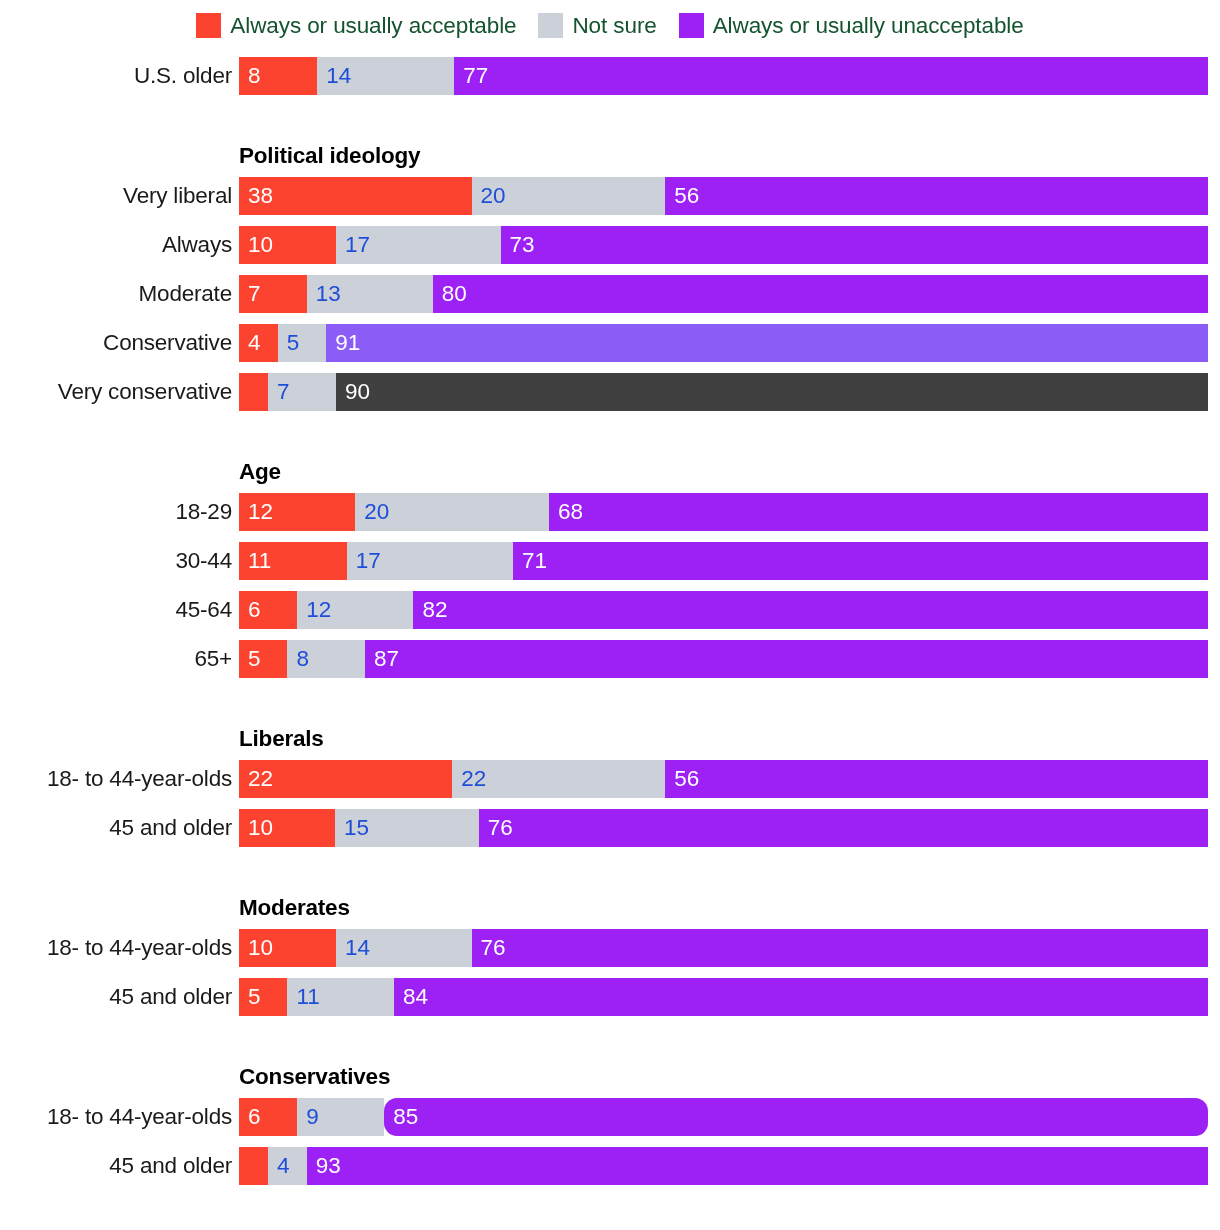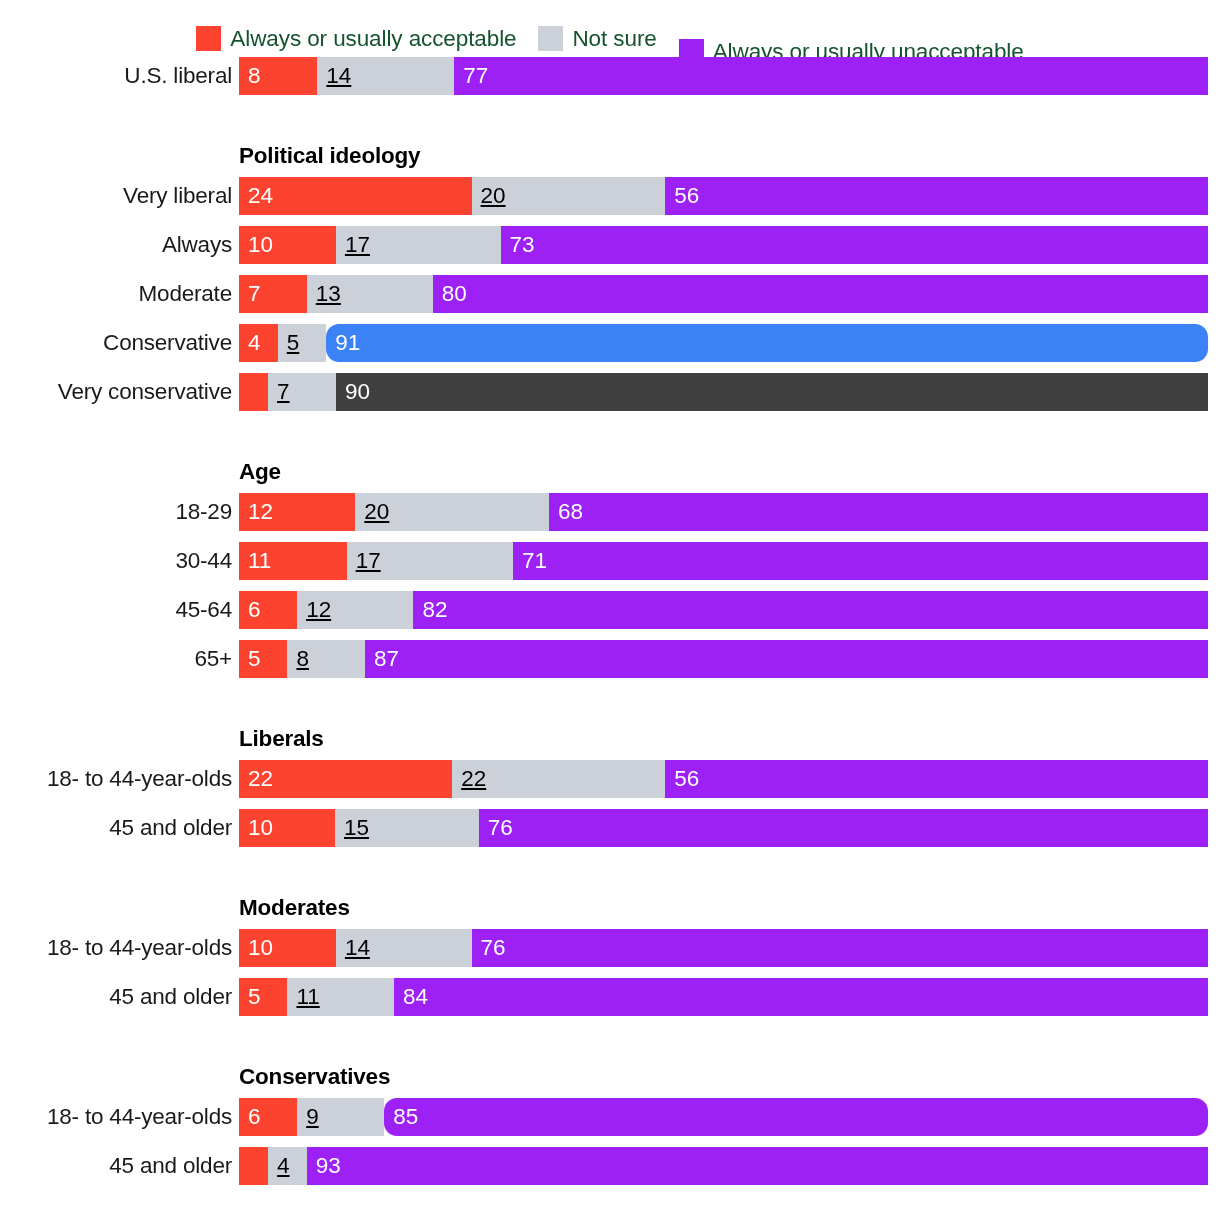--- a/index.html
+++ b/index.html
@@ -25,21 +25,21 @@
     display: flex;
     justify-content: center;
     align-items: center;
     gap: 0px;
   }
   .legend-item {
     display: flex;
     align-items: center;
     margin-right: 22px;
   }
-  .legend-item:last-child { margin-right: 0; margin-top: 26px; }
+  .legend-item:last-child { margin-right: 0; }
   .legend-swatch {
     width: 25px;
     height: 25px;
     flex: 0 0 auto;
     margin-right: 9px;
   }
   .legend-label {
     font-size: 22.5px;
     line-height: 25px;
     color: #14532d;
@@ -104,21 +104,21 @@
     display: flex;
     align-items: center;
     box-sizing: border-box;
     padding-left: 9px;
     font-size: 22.5px;
     line-height: 38px;
     overflow: hidden;
     white-space: nowrap;
   }
   .seg-acceptable   { color: #ffffff; }
-  .seg-notsure      { color: #000000; text-decoration: underline; }
+  .seg-notsure      { color: #1d4ed8; }
   .seg-unacceptable { color: #ffffff; }
 </style>
 </head>
 <body>
 
 <div id="legend">
     <div class="legend-item">
       <span class="legend-swatch" style="background: rgb(251, 67, 48);"></span>
       <span class="legend-label">Always or usually acceptable</span>
     </div>
@@ -127,37 +127,37 @@
       <span class="legend-label">Not sure</span>
     </div>
     <div class="legend-item">
       <span class="legend-swatch" style="background: rgb(157, 32, 245);"></span>
       <span class="legend-label">Always or usually unacceptable</span>
     </div>
   </div>
 <div id="chart">
     <div class="group">
       <div class="row">
-        <div class="row-label">U.S. liberal</div>
+        <div class="row-label">U.S. older</div>
         <div class="row-bars">
           <div class="seg seg-acceptable" style="width: 8.08081%; background: rgb(251, 67, 48);">8</div>
           <div class="seg seg-notsure" style="width: 14.1414%; background: rgb(204, 208, 217);">14</div>
           <div class="seg seg-unacceptable" style="width: 77.7778%; background: rgb(157, 32, 245);">77</div>
         </div>
       </div>
     </div>
     <div class="group-spacer"></div>
     <div class="group">
       <div class="group-header">
         <span class="group-header-text">Political ideology</span>
       </div>
       <div class="row">
         <div class="row-label">Very liberal</div>
         <div class="row-bars">
-          <div class="seg seg-acceptable" style="width: 24%; background: rgb(251, 67, 48);">24</div>
+          <div class="seg seg-acceptable" style="width: 24%; background: rgb(251, 67, 48);">38</div>
           <div class="seg seg-notsure" style="width: 20%; background: rgb(204, 208, 217);">20</div>
           <div class="seg seg-unacceptable" style="width: 56%; background: rgb(157, 32, 245);">56</div>
         </div>
       </div>
       <div class="row">
         <div class="row-label">Always</div>
         <div class="row-bars">
           <div class="seg seg-acceptable" style="width: 10%; background: rgb(251, 67, 48);">10</div>
           <div class="seg seg-notsure" style="width: 17%; background: rgb(204, 208, 217);">17</div>
           <div class="seg seg-unacceptable" style="width: 73%; background: rgb(157, 32, 245);">73</div>
@@ -169,21 +169,21 @@
           <div class="seg seg-acceptable" style="width: 7%; background: rgb(251, 67, 48);">7</div>
           <div class="seg seg-notsure" style="width: 13%; background: rgb(204, 208, 217);">13</div>
           <div class="seg seg-unacceptable" style="width: 80%; background: rgb(157, 32, 245);">80</div>
         </div>
       </div>
       <div class="row">
         <div class="row-label">Conservative</div>
         <div class="row-bars">
           <div class="seg seg-acceptable" style="width: 4%; background: rgb(251, 67, 48);">4</div>
           <div class="seg seg-notsure" style="width: 5%; background: rgb(204, 208, 217);">5</div>
-          <div class="seg seg-unacceptable" style="width: 91%; background: #3b82f6; border-radius: 13px;">91</div>
+          <div class="seg seg-unacceptable" style="width: 91%; background: #8b5cf6;">91</div>
         </div>
       </div>
       <div class="row">
         <div class="row-label">Very conservative</div>
         <div class="row-bars">
           <div class="seg seg-acceptable" style="width: 3%; background: rgb(251, 67, 48);"></div>
           <div class="seg seg-notsure" style="width: 7%; background: rgb(204, 208, 217);">7</div>
           <div class="seg seg-unacceptable" style="width: 90%; background: #404040;">90</div>
         </div>
       </div>

